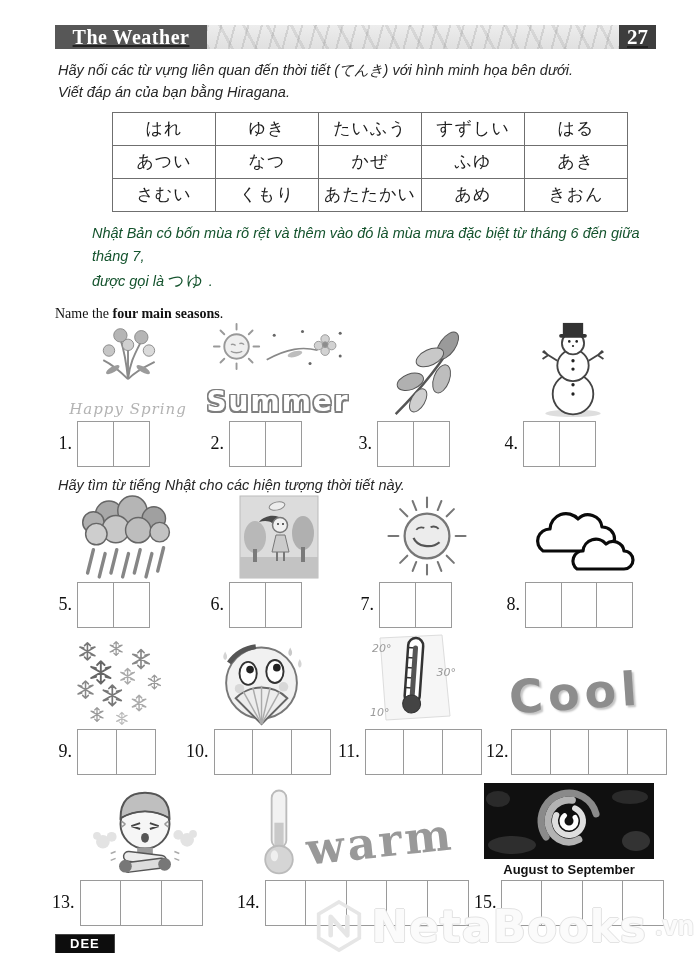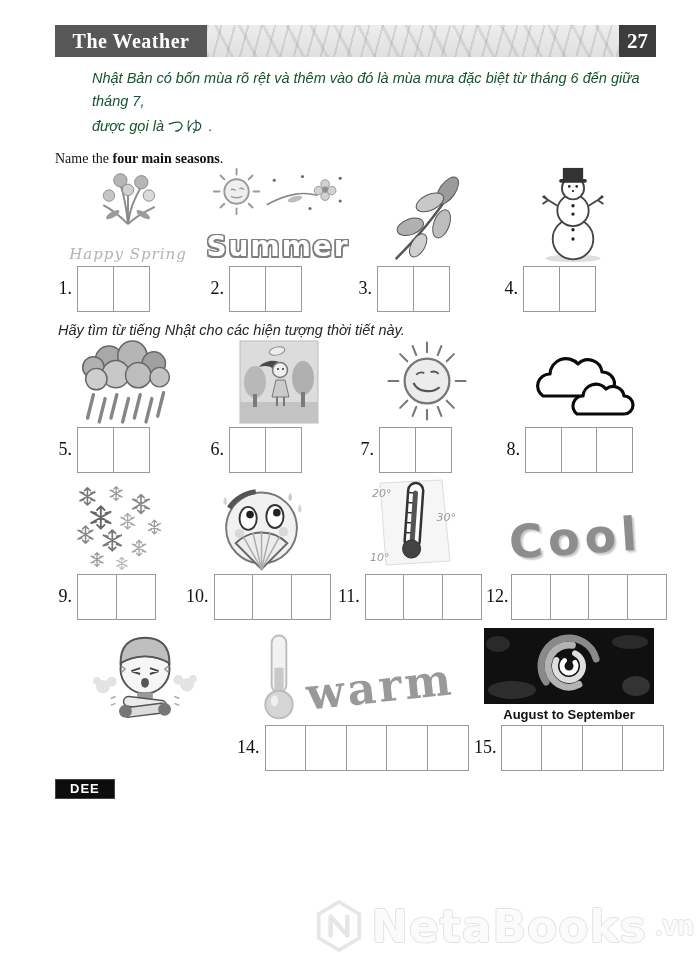--- a/index.html
+++ b/index.html
@@ -1,20 +1,20 @@
 <!DOCTYPE html>
 <html><head>
 <meta charset="utf-8">
 <style>
   html,body{margin:0;padding:0;background:#fff;}
   .page{position:relative;width:700px;height:953px;background:#fff;overflow:hidden;
         font-family:"Liberation Sans",sans-serif;color:#222;}
 
   
-  .header{display:flex;align-items:stretch;margin:25px 44px 0 55px;height:32px;}
+  .header{display:flex;align-items:stretch;margin:25px 44px 0 55px;height:24px;text-decoration:underline;}
   .title-box{background:#575757;color:#fff;width:152px;display:flex;align-items:center;justify-content:center;
              font-family:"Liberation Serif",serif;font-weight:bold;font-size:20px;letter-spacing:.5px;}
   .texture-band{flex:1;
      background:
        repeating-linear-gradient(105deg, rgba(150,150,150,.28) 0 2px, rgba(0,0,0,0) 2px 13px),
        repeating-linear-gradient(62deg, rgba(120,120,120,.16) 0 3px, rgba(0,0,0,0) 3px 21px),
        linear-gradient(#ededed,#e0e0e0);}
   .page-num{background:#3d3d3d;color:#fff;width:37px;display:flex;align-items:center;justify-content:center;
             font-family:"Liberation Serif",serif;font-weight:bold;font-size:21px;}
 
@@ -73,21 +73,50 @@
 <body>
 
 <div class="page">
 
   <div class="header">
     <div class="title-box">The Weather</div>
     <div class="texture-band"></div>
     <div class="page-num">27</div>
   </div>
 
-
+  <div class="intro">
+    <div>Hãy nối các từ vựng liên quan đến thời tiết (てんき) với hình minh họa bên dưới.</div>
+    <div>Viết đáp án của bạn bằng Hiragana.</div>
+  </div>
+
+  <table class="vocab">
+    <tbody>
+        <tr>
+      <td>はれ</td>
+      <td>ゆき</td>
+      <td>たいふう</td>
+      <td>すずしい</td>
+      <td>はる</td>
+    </tr>
+    <tr>
+      <td>あつい</td>
+      <td>なつ</td>
+      <td>かぜ</td>
+      <td>ふゆ</td>
+      <td>あき</td>
+    </tr>
+    <tr>
+      <td>さむい</td>
+      <td>くもり</td>
+      <td>あたたかい</td>
+      <td>あめ</td>
+      <td>きおん</td>
+    </tr>
+  </tbody>
+    </table>
 
   <div class="note">
     <div>Nhật Bản có bốn mùa rõ rệt và thêm vào đó là mùa mưa đặc biệt từ tháng 6 đến giữa tháng 7,</div>
     <div><span>được gọi là </span><span class="jp-term">つゆ</span><span> .</span></div>
   </div>
 
   <div class="sprompt"><span>Name the </span><b>four main seasons</b><span>.</span></div>
 
   <div class="q-row r1">
 
@@ -468,20 +497,28 @@
           <path d="M40 44 l-4 -3 m4 3 l-4 3 M80 44 l4 -3 m-4 3 l4 3" stroke="#999" stroke-width="1.5" fill="none"></path>
           <ellipse cx="60" cy="58" rx="4" ry="5" fill="#555"></ellipse>
           <rect x="52" y="68" width="16" height="11" fill="#9a9a9a"></rect>
           <rect x="38" y="74" width="44" height="10" rx="5" transform="rotate(7 60 79)" fill="#ececec" stroke="#555" stroke-width="1.5"></rect>
           <rect x="38" y="81" width="44" height="10" rx="5" transform="rotate(-7 60 86)" fill="#dcdcdc" stroke="#555" stroke-width="1.5"></rect>
           <circle cx="40" cy="87" r="6.5" fill="#777"></circle>
             <circle cx="80" cy="85" r="6.5" fill="#777"></circle>
           <path d="M30 72 l-5 2 m5 5 l-5 2 M90 72 l5 2 m-5 5 l5 2" stroke="#aaa" stroke-width="1.5" fill="none"></path>
         </svg>
       </div>
+      <div class="q-line">
+        <span class="qnum">13.</span>
+        <div class="abox">
+            <div class="cell"></div>
+            <div class="cell"></div>
+            <div class="cell"></div>
+          </div>
+      </div>
     </div>
 
     <div class="q-item" style="width:256px">
       <div class="qimg">
         <div class="warm-group">
           <svg viewBox="0 0 50 98" width="46" height="92">
             <rect x="17" y="5" width="16" height="62" rx="8" fill="#f2f2f2" stroke="#bbb" stroke-width="2"></rect>
             <rect x="20" y="40" width="10" height="28" fill="#c9c9c9"></rect>
             <circle cx="25" cy="80" r="15" fill="#d5d5d5" stroke="#bbb" stroke-width="2"></circle>
             <ellipse cx="20" cy="76" rx="4" ry="6" fill="#efefef"></ellipse>

